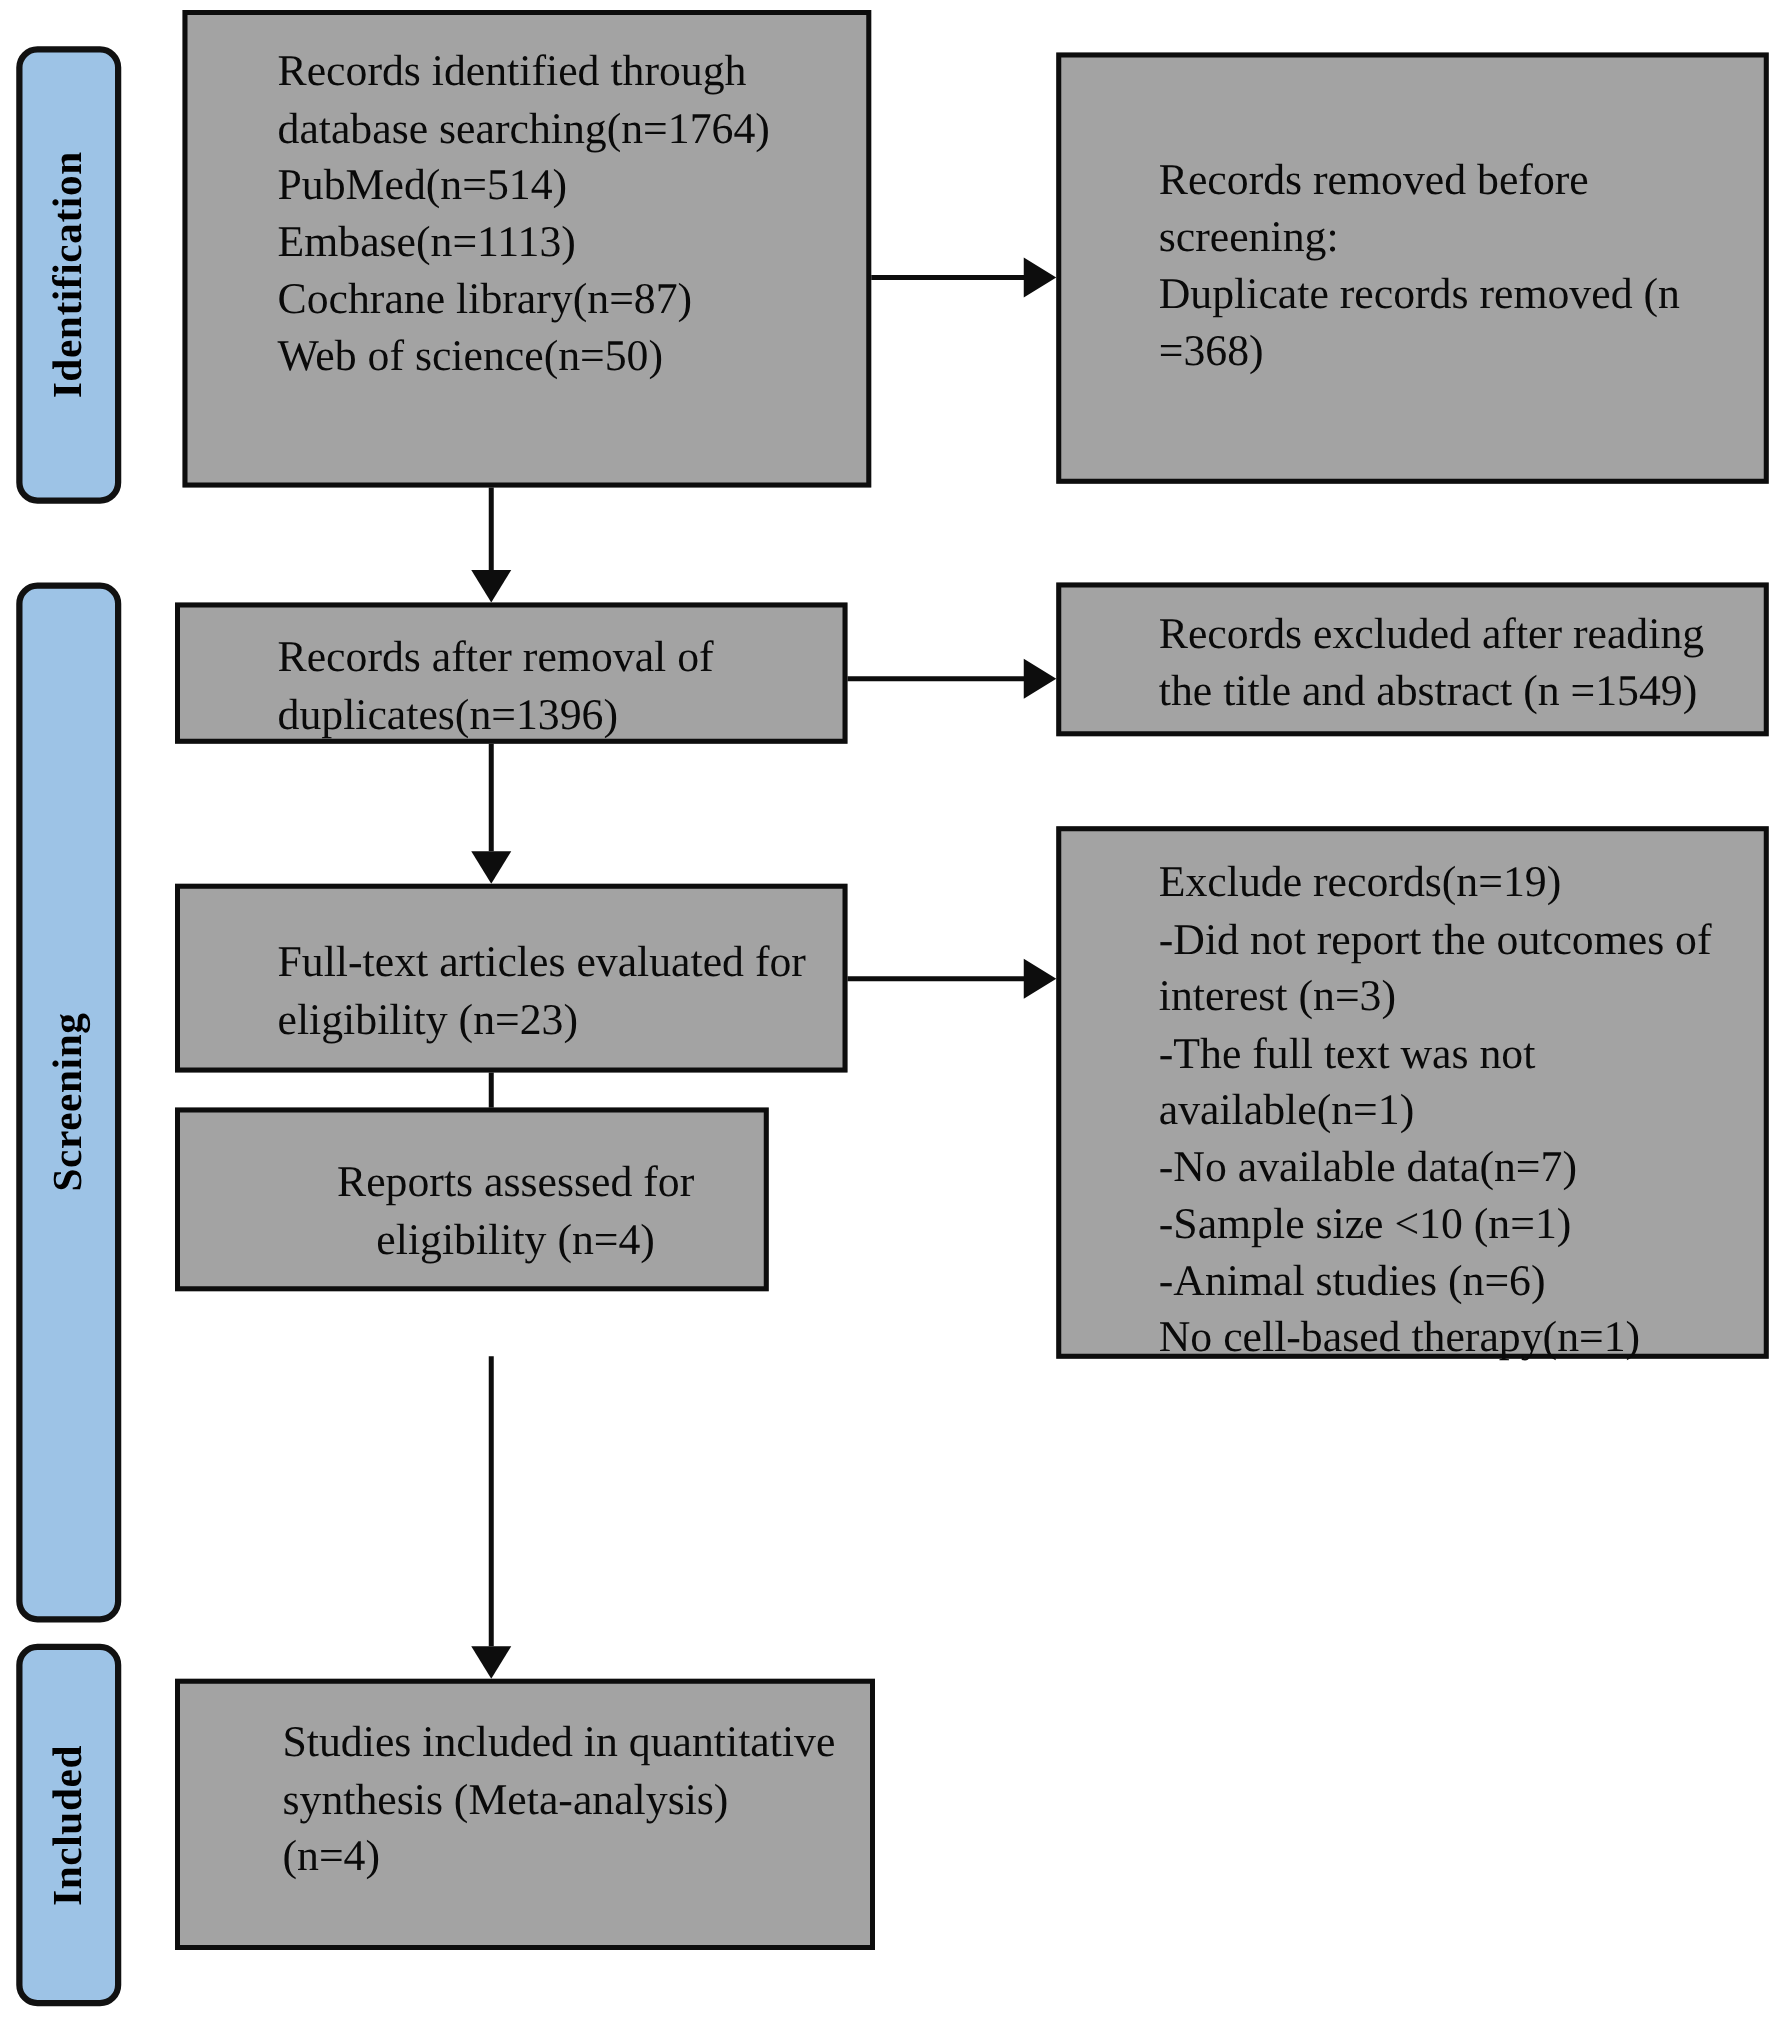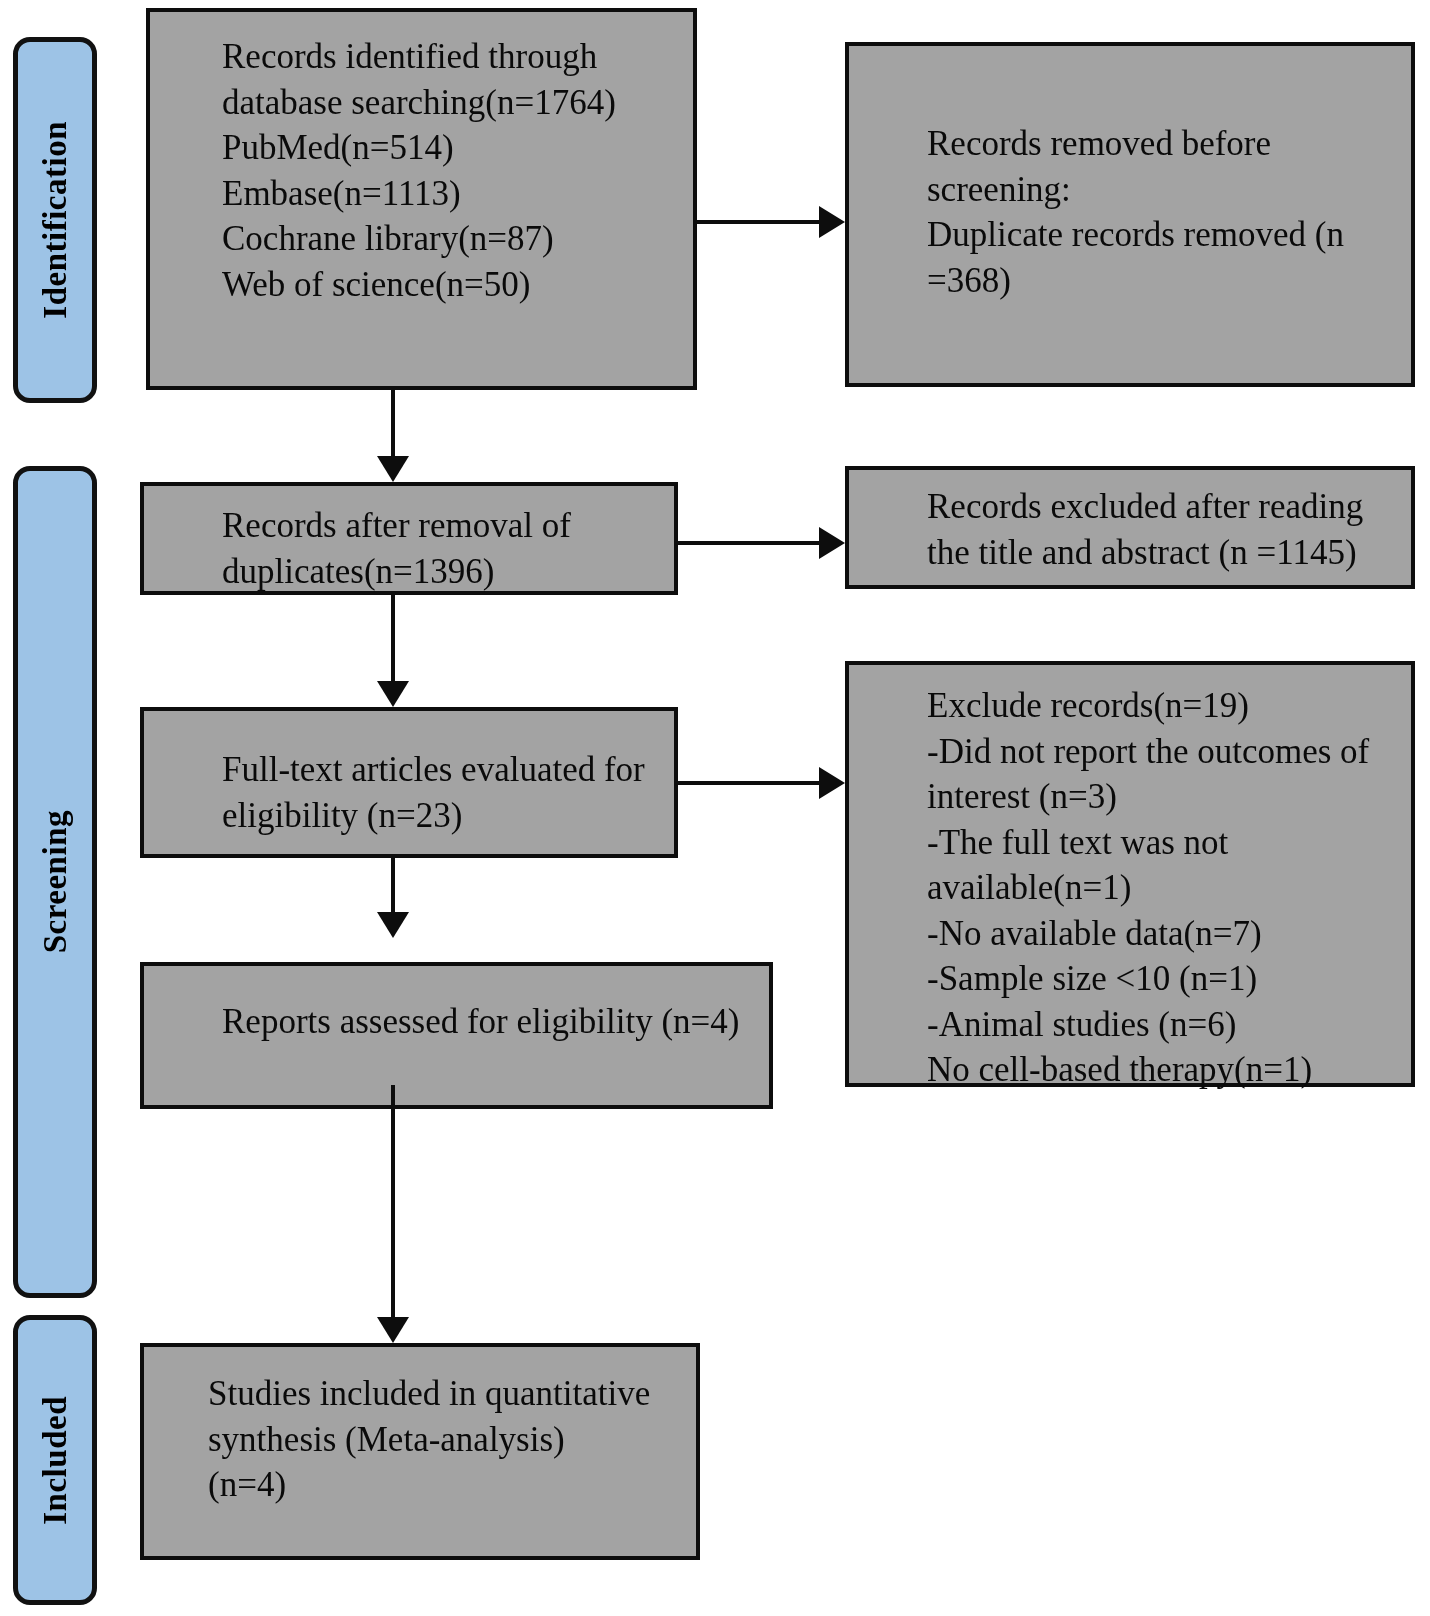--- a/index.html
+++ b/index.html
@@ -142,21 +142,21 @@
   <div class="conn conn-v" style="left:377px; top:390px; width:32px; height:92px;">
     <div class="shaft" style="height:66px;"></div>
     <div class="head"></div>
   </div>
 
   <div class="flow-box" style="left:140px; top:482px; width:538px; height:113px;">
     <div class="box-text" style="top:17px; left:78px; right:8px;">Records after removal of duplicates(n=1396)</div>
   </div>
 
   <div class="flow-box" style="left:845px; top:466px; width:570px; height:123px;">
-    <div class="box-text" style="top:14px; left:78px; right:8px;">Records excluded after reading the title and abstract (n =1145)</div>
+    <div class="box-text" style="top:14px; left:78px; right:8px;">Records excluded after reading the title and abstract (n =1549)</div>
   </div>
 
   <div class="conn conn-h" style="left:678px; top:527px; width:167px; height:32px;">
     <div class="shaft" style="width:143px;"></div>
     <div class="head"></div>
   </div>
 
   <div class="conn conn-v" style="left:377px; top:595px; width:32px; height:112px;">
     <div class="shaft" style="height:86px;"></div>
     <div class="head"></div>
@@ -179,27 +179,27 @@
   <div class="conn conn-h" style="left:678px; top:767px; width:167px; height:32px;">
     <div class="shaft" style="width:143px;"></div>
     <div class="head"></div>
   </div>
 
   <div class="conn conn-v" style="left:377px; top:858px; width:32px; height:80px;">
     <div class="shaft" style="height:54px;"></div>
     <div class="head"></div>
   </div>
 
-  <div class="flow-box" style="left:140px; top:962px; width:633px; height:147px;">
+  <div class="flow-box" style="left:140px; top:886px; width:475px; height:147px;text-align:center;">
     <div class="box-text" style="top:33px; left:78px; right:8px;">Reports assessed for eligibility (n=4)</div>
   </div>
 
   <div class="conn conn-v" style="left:377px; top:1085px; width:32px; height:258px;">
     <div class="shaft" style="height:232px;"></div>
     <div class="head"></div>
   </div>
 
   <div class="flow-box" style="left:140px; top:1343px; width:560px; height:217px;">
-    <div class="box-text" style="top:24px; left:64px; right:8px;">Studies included in quantitative synthesis (Meta-analysis)
+    <div class="box-text" style="top:24px; left:82px; right:8px;">Studies included in quantitative synthesis (Meta-analysis)
 (n=4)</div>
   </div>
 
 </div>
 
 </body></html>

